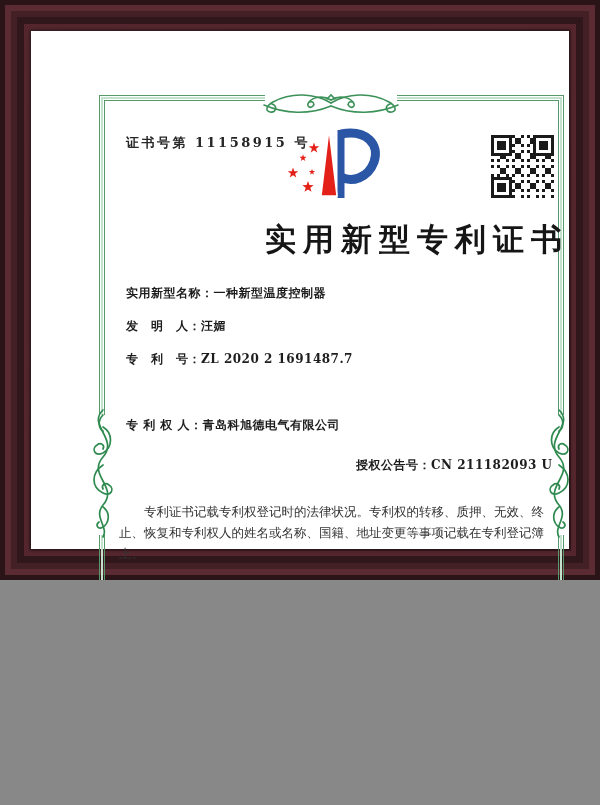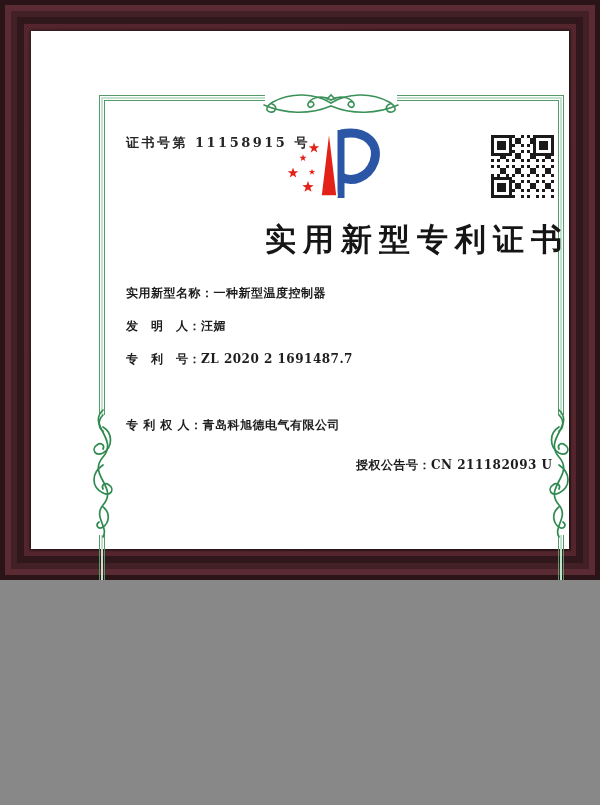--- a/index.html
+++ b/index.html
@@ -362,20 +362,21 @@
       <span class="lbl">专　利　号：</span><span>ZL 2020 2 1691487.7</span>
     </div>
     <div class="frow" style="top:386px;">
       <span class="lbl">专 利 权 人：</span><span>青岛科旭德电气有限公司</span>
     </div>
     <div class="frow frow2" style="top:426px;">
       <span class="lbl">授权公告号：</span><span>CN 211182093 U</span>
     </div>
 
     <div class="body-text">
+      <p>专利证书记载专利权登记时的法律状况。专利权的转移、质押、无效、终止、恢复和专利权人的姓名或名称、国籍、地址变更等事项记载在专利登记簿上。</p>
     </div>
 
 
     <svg class="sig" viewBox="0 0 168 74">
       <g fill="none" stroke="#222" stroke-width="2.8" stroke-linecap="round">
         <path d="M14 22 C28 13 45 15 44 25 C43 35 18 39 16 28 C15 20 33 17 41 23"></path>
         <path d="M28 5 C29 26 29 50 25 68"></path>
         <path d="M68 11 C65 27 62 41 56 56"></path>
         <path d="M55 27 C68 22 78 25 76 34 C74 43 60 45 58 39 C57 34 64 32 69 35"></path>
         <path d="M98 19 C114 14 130 13 148 14"></path>

